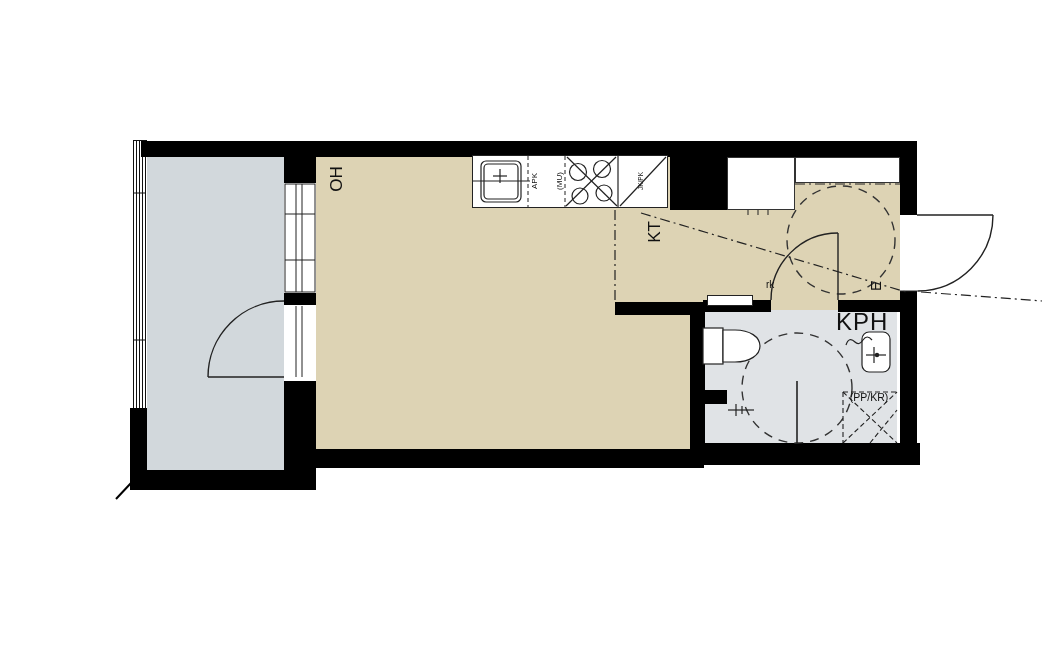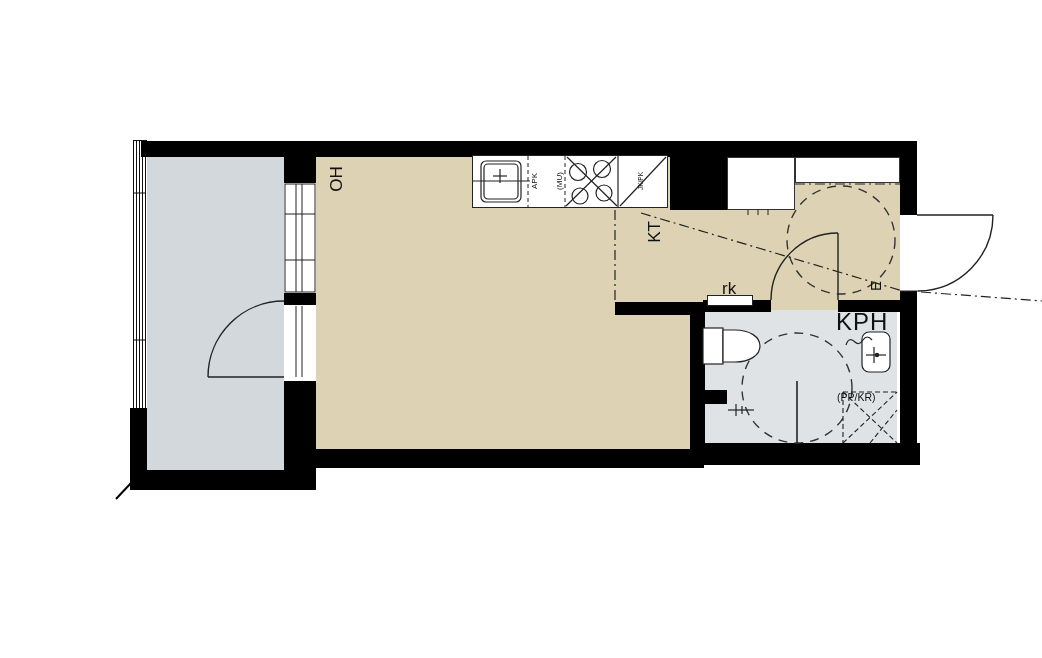--- a/index.html
+++ b/index.html
@@ -154,21 +154,21 @@
       <line x1="843" y1="392" x2="897" y2="443"></line>
       <line x1="843" y1="443" x2="897" y2="392"></line>
       <line x1="870" y1="443" x2="897" y2="410"></line>
     </g>
   </svg>
 
   <div class="lbl rot" style="left:337px;top:179px;font-size:17px;">OH</div>
   <div class="lbl rot" style="left:655px;top:232px;font-size:17px;">KT</div>
   <div class="lbl rot" style="left:876px;top:286px;font-size:15px;">E</div>
   <div class="lbl" style="left:836px;top:309px;font-size:24px;letter-spacing:1px;">KPH</div>
-  <div class="lbl" style="left:722px;top:280px;font-size:17px;">rk</div>
+  <div class="lbl" style="left:766px;top:280px;font-size:10px;">rk</div>
   <div class="lbl rot" style="left:548px;top:181px;font-size:8px;text-align:center;">
     <span style="display:block;">APK</span>
     <span style="display:block;">(MU)</span>
   </div>
   <div class="lbl rot" style="left:641px;top:181px;font-size:6.5px;">JK/PK</div>
-  <div class="lbl" style="left:837px;top:392px;width:64px;font-size:10.5px;text-align:left;">(PP/KR)</div>
+  <div class="lbl" style="left:837px;top:392px;width:64px;font-size:10.5px;text-align:center;">(PP/KR)</div>
 
 </div>
 
 </body></html>

